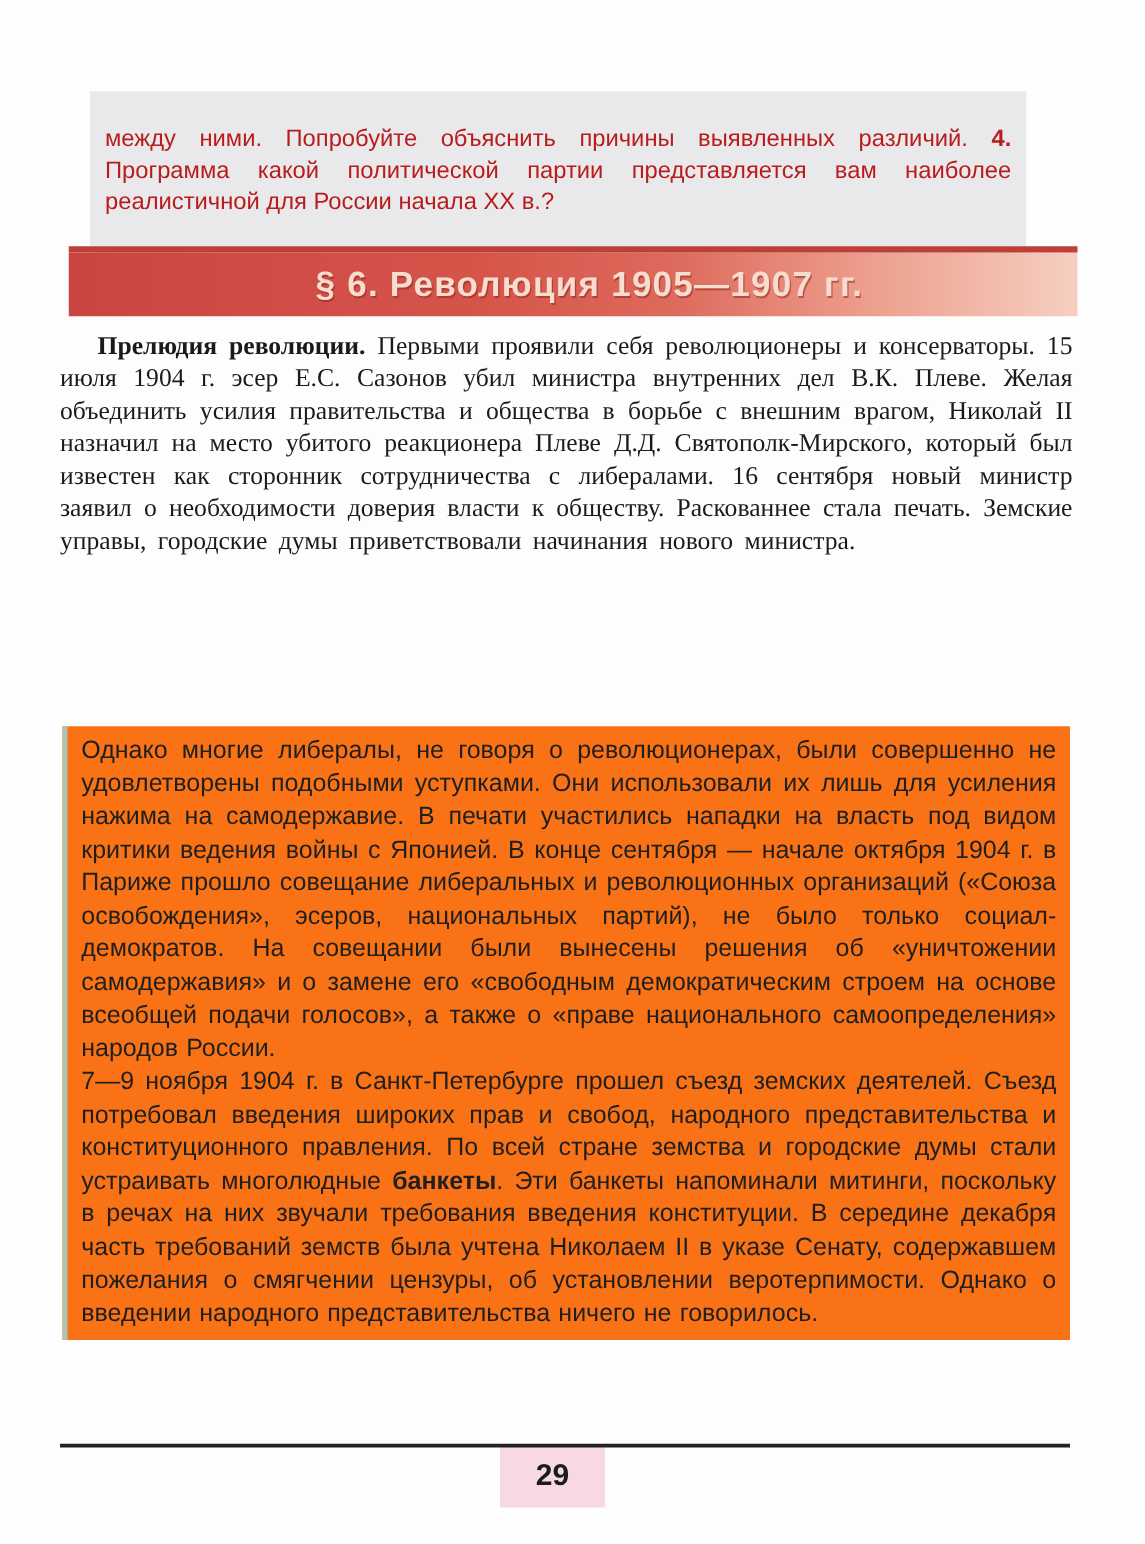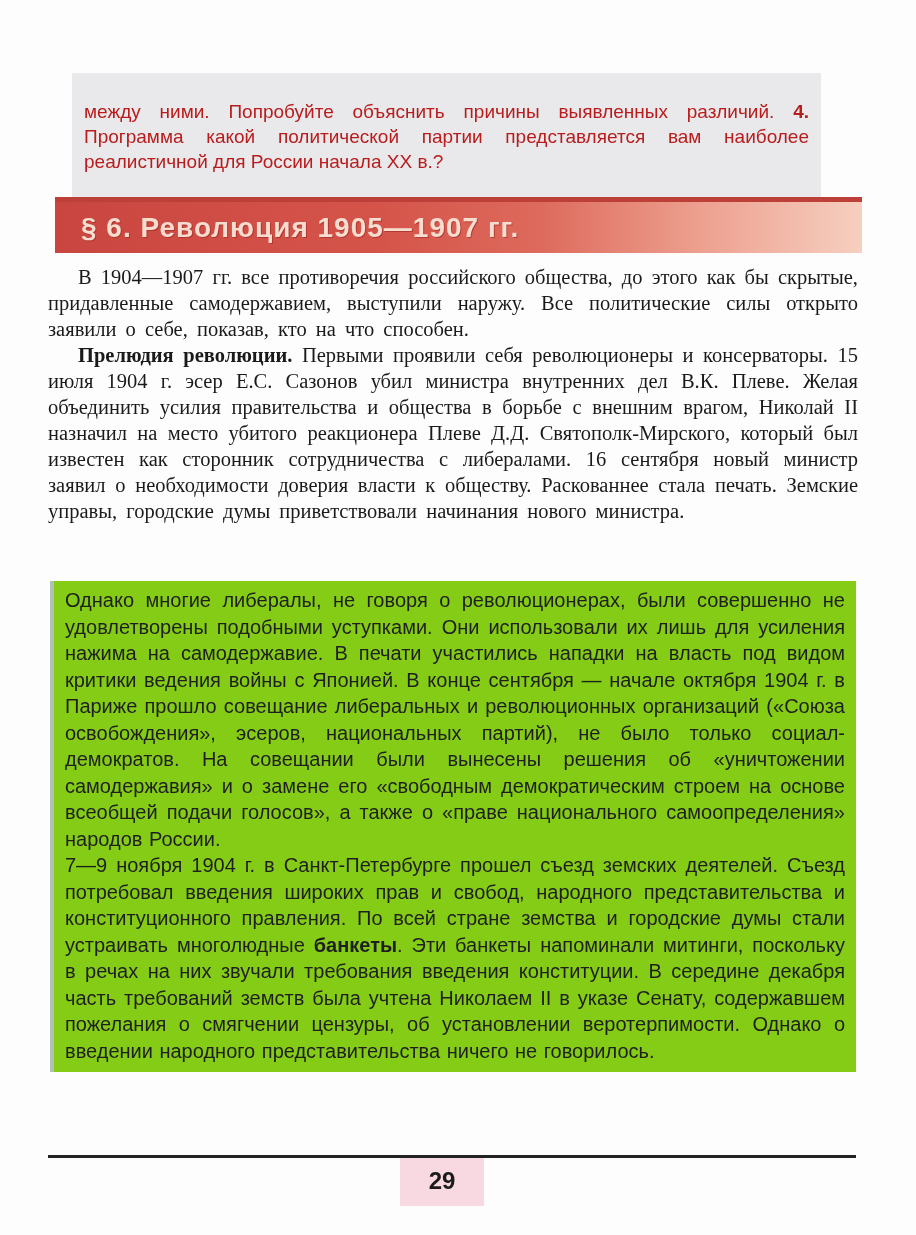--- a/index.html
+++ b/index.html
@@ -10,35 +10,35 @@
   .questions-box{position:absolute;left:72px;top:73px;width:749px;box-sizing:border-box;
         background:#e9e9ec;padding:7px 12px 11px 12px;
         font-family:"Liberation Sans",sans-serif;font-size:19px;line-height:25px;
         color:#b91c1c;text-align:justify;}
   .questions-box b{font-weight:bold;}
 
   
   .section-header{position:absolute;left:55px;top:197px;width:807px;height:56px;
         box-sizing:border-box;display:flex;align-items:center;
         background:linear-gradient(90deg,#c94640 0%,#d5544a 40%,#dd6a5c 60%,#eda08f 80%,#f6cfc0 100%);
-        border-top:5px solid #bd4038;}
+        border-top:5px solid #bd4038;justify-content:center;}
   .section-header h2{margin:0;padding-left:26px;font-family:"Liberation Sans",sans-serif;
         font-weight:bold;font-size:28px;letter-spacing:1px;color:#f7ddd0;
         text-shadow:1px 1px 0 rgba(150,35,28,0.55);}
 
   
   .body-text{position:absolute;left:48px;top:264px;width:810px;
         font-size:20.5px;line-height:26px;text-align:justify;word-spacing:4px;}
   .body-text p{margin:0;}
   .indent{text-indent:30px;}
   .body-text b,.closing b{font-weight:bold;}
 
   
   .highlight-box{position:absolute;left:50px;top:581px;width:806px;box-sizing:border-box;
-        min-height:481px;background:#84cc16;border-left:4px solid #aec2b6;
+        min-height:481px;background:#f97316;border-left:4px solid #aec2b6;
         padding:6px 11px 8px 11px;
         font-family:"Liberation Sans",sans-serif;font-size:20px;line-height:26.5px;
         text-align:justify;color:#1f1f1f;word-spacing:1px;}
   .highlight-box p{margin:0;}
 
   
   .closing{position:absolute;left:48px;top:1071px;width:810px;
         font-size:20.5px;line-height:26px;text-align:justify;word-spacing:4px;text-indent:30px;}
 
   
@@ -54,21 +54,20 @@
 
   <div class="questions-box">
     <p><span>между ними. Попробуйте объяснить причины выявленных различий. </span><b>4.</b><span> Программа какой политической партии представляется вам наиболее реалистичной для России начала XX в.?</span></p>
   </div>
 
   <div class="section-header">
     <h2>§ 6. Революция 1905—1907 гг.</h2>
   </div>
 
   <div class="body-text">
-    <p class="indent">В 1904—1907 гг. все противоречия российского общества, до этого как бы скрытые, придавленные самодержавием, выступили наружу. Все политические силы открыто заявили о себе, показав, кто на что способен.</p>
     <p class="indent"><b>Прелюдия революции.</b><span> Первыми проявили себя революционеры и консерваторы. 15 июля 1904 г. эсер Е.С. Сазонов убил министра внутренних дел В.К. Плеве. Желая объединить усилия правительства и общества в борьбе с внешним врагом, Николай II назначил на место убитого реакционера Плеве Д.Д. Святополк-Мирского, который был известен как сторонник сотрудничества с либералами. 16 сентября новый министр заявил о необходимости доверия власти к обществу. Раскованнее стала печать. Земские управы, городские думы приветствовали начинания нового министра.</span></p>
   </div>
 
   <div class="highlight-box">
     <p>Однако многие либералы, не говоря о революционерах, были совершенно не удовлетворены подобными уступками. Они использовали их лишь для усиления нажима на самодержавие. В печати участились нападки на власть под видом критики ведения войны с Японией. В конце сентября — начале октября 1904 г. в Париже прошло совещание либеральных и революционных организаций («Союза освобождения», эсеров, национальных партий), не было только социал-демократов. На совещании были вынесены решения об «уничтожении самодержавия» и о замене его «свободным демократическим строем на основе всеобщей подачи голосов», а также о «праве национального самоопределения» народов России.</p>
     <p><span>7—9 ноября 1904 г. в Санкт-Петербурге прошел съезд земских деятелей. Съезд потребовал введения широких прав и свобод, народного представительства и конституционного правления. По всей стране земства и городские думы стали устраивать многолюдные </span><b>банкеты</b><span>. Эти банкеты напоминали митинги, поскольку в речах на них звучали требования введения конституции. В середине декабря часть требований земств была учтена Николаем II в указе Сенату, содержавшем пожелания о смягчении цензуры, об установлении веротерпимости. Однако о введении народного представительства ничего не говорилось.</span></p>
   </div>
 
 
   <div class="page-number-box">

